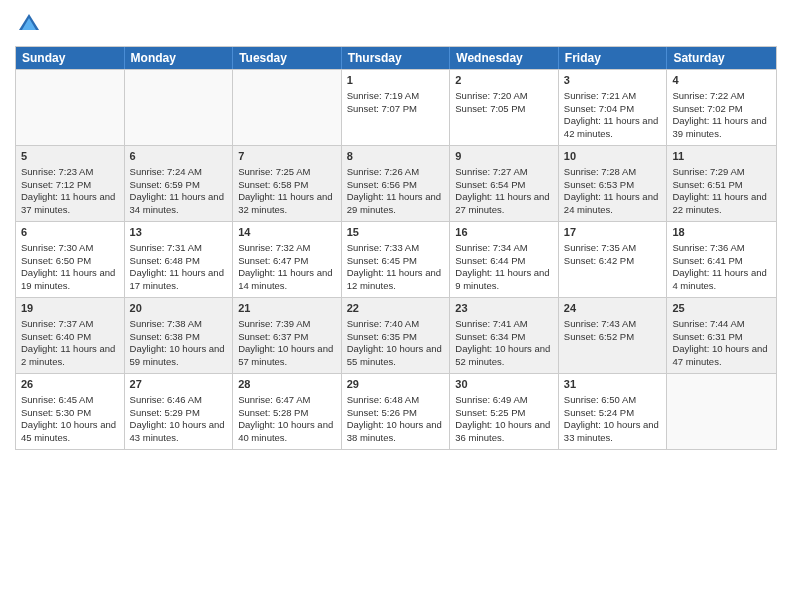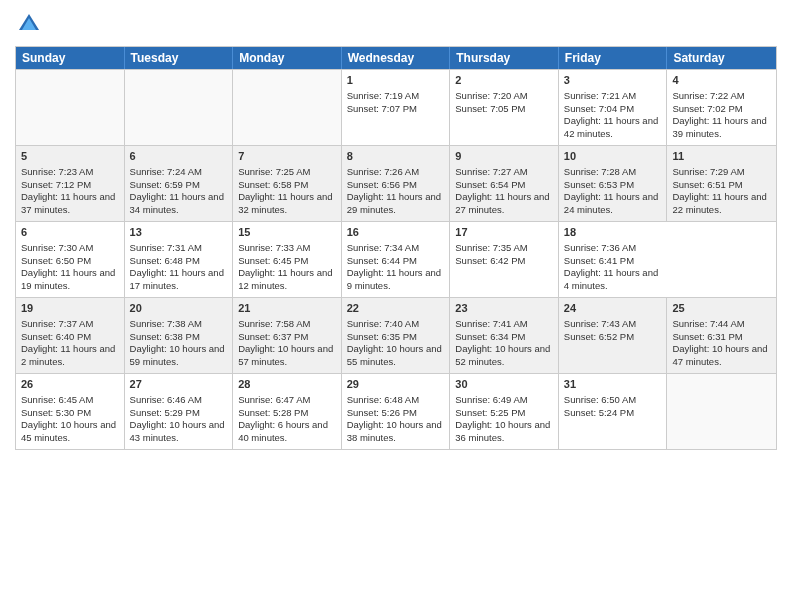--- a/index.html
+++ b/index.html
@@ -117,24 +117,24 @@
     </div>
     <div class="title-block">
       <div class="month-title"></div>
       <div class="location"></div>
     </div>
   </div>
 
   <div class="calendar">
     <div class="cal-header-row">
     <div class="cal-header-cell">Sunday</div>
+        <div class="cal-header-cell">Monday</div>
         <div class="cal-header-cell">Tuesday</div>
-        <div class="cal-header-cell">Monday</div>
+        <div class="cal-header-cell">Thursday</div>
         <div class="cal-header-cell">Wednesday</div>
-        <div class="cal-header-cell">Thursday</div>
         <div class="cal-header-cell">Friday</div>
         <div class="cal-header-cell">Saturday</div>
       </div>
     <div class="cal-body">
     <div class="cal-week">
           <div class="cal-cell empty"></div>
           <div class="cal-cell empty"></div>
           <div class="cal-cell empty"></div>
           <div class="cal-cell">
         <span class="day-num">1</span>
@@ -210,20 +210,26 @@
         <span>Sunset: 6:50 PM</span><br>
         <span>Daylight: 11 hours and 19 minutes.</span>
       </div>
           <div class="cal-cell">
         <span class="day-num">13</span>
         <span>Sunrise: 7:31 AM</span><br>
         <span>Sunset: 6:48 PM</span><br>
         <span>Daylight: 11 hours and 17 minutes.</span>
       </div>
           <div class="cal-cell">
+        <span class="day-num">14</span>
+        <span>Sunrise: 7:32 AM</span><br>
+        <span>Sunset: 6:47 PM</span><br>
+        <span>Daylight: 11 hours and 14 minutes.</span>
+      </div>
+          <div class="cal-cell">
         <span class="day-num">15</span>
         <span>Sunrise: 7:33 AM</span><br>
         <span>Sunset: 6:45 PM</span><br>
         <span>Daylight: 11 hours and 12 minutes.</span>
       </div>
           <div class="cal-cell">
         <span class="day-num">16</span>
         <span>Sunrise: 7:34 AM</span><br>
         <span>Sunset: 6:44 PM</span><br>
         <span>Daylight: 11 hours and 9 minutes.</span>
@@ -248,21 +254,21 @@
         <span>Daylight: 11 hours and 2 minutes.</span>
       </div>
           <div class="cal-cell shaded">
         <span class="day-num">20</span>
         <span>Sunrise: 7:38 AM</span><br>
         <span>Sunset: 6:38 PM</span><br>
         <span>Daylight: 10 hours and 59 minutes.</span>
       </div>
           <div class="cal-cell shaded">
         <span class="day-num">21</span>
-        <span>Sunrise: 7:58 AM</span><br>
+        <span>Sunrise: 7:39 AM</span><br>
         <span>Sunset: 6:37 PM</span><br>
         <span>Daylight: 10 hours and 57 minutes.</span>
       </div>
           <div class="cal-cell shaded">
         <span class="day-num">22</span>
         <span>Sunrise: 7:40 AM</span><br>
         <span>Sunset: 6:35 PM</span><br>
         <span>Daylight: 10 hours and 55 minutes.</span>
       </div>
           <div class="cal-cell shaded">
@@ -293,36 +299,37 @@
           <div class="cal-cell">
         <span class="day-num">27</span>
         <span>Sunrise: 6:46 AM</span><br>
         <span>Sunset: 5:29 PM</span><br>
         <span>Daylight: 10 hours and 43 minutes.</span>
       </div>
           <div class="cal-cell">
         <span class="day-num">28</span>
         <span>Sunrise: 6:47 AM</span><br>
         <span>Sunset: 5:28 PM</span><br>
-        <span>Daylight: 6 hours and 40 minutes.</span>
+        <span>Daylight: 10 hours and 40 minutes.</span>
       </div>
           <div class="cal-cell">
         <span class="day-num">29</span>
         <span>Sunrise: 6:48 AM</span><br>
         <span>Sunset: 5:26 PM</span><br>
         <span>Daylight: 10 hours and 38 minutes.</span>
       </div>
           <div class="cal-cell">
         <span class="day-num">30</span>
         <span>Sunrise: 6:49 AM</span><br>
         <span>Sunset: 5:25 PM</span><br>
         <span>Daylight: 10 hours and 36 minutes.</span>
       </div>
           <div class="cal-cell">
         <span class="day-num">31</span>
         <span>Sunrise: 6:50 AM</span><br>
         <span>Sunset: 5:24 PM</span><br>
+        <span>Daylight: 10 hours and 33 minutes.</span>
       </div>
           <div class="cal-cell empty"></div>
         </div>
       </div>
   </div>
 </div>
 
 </body></html>

